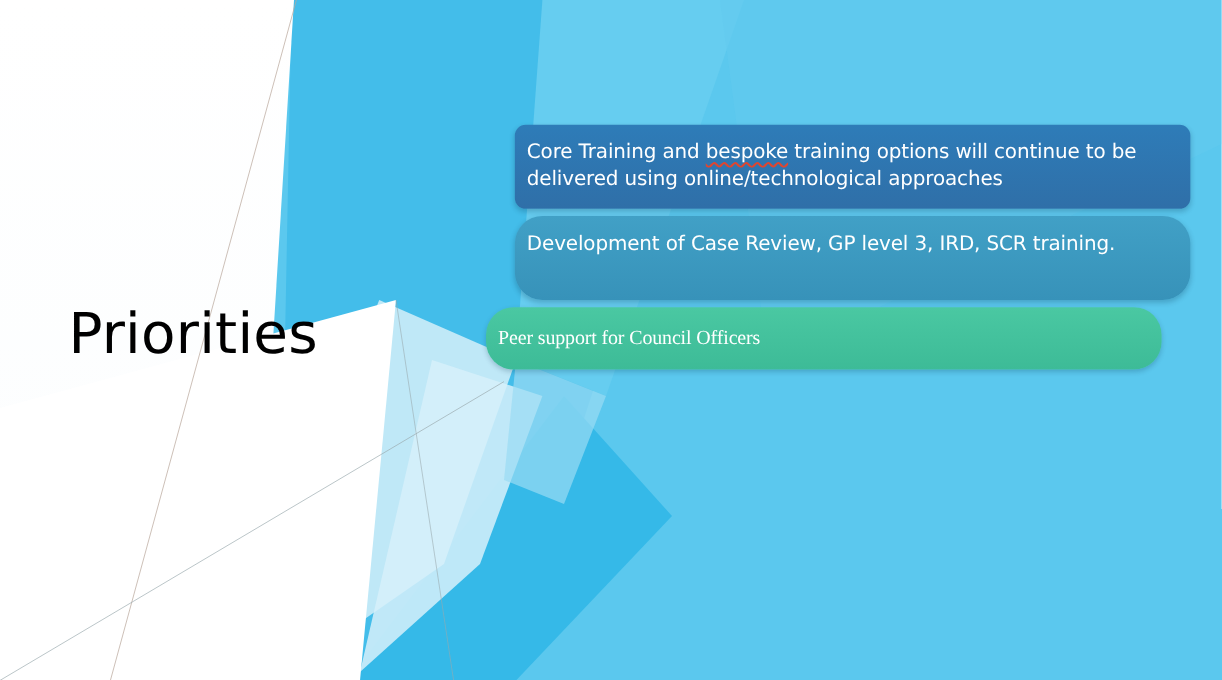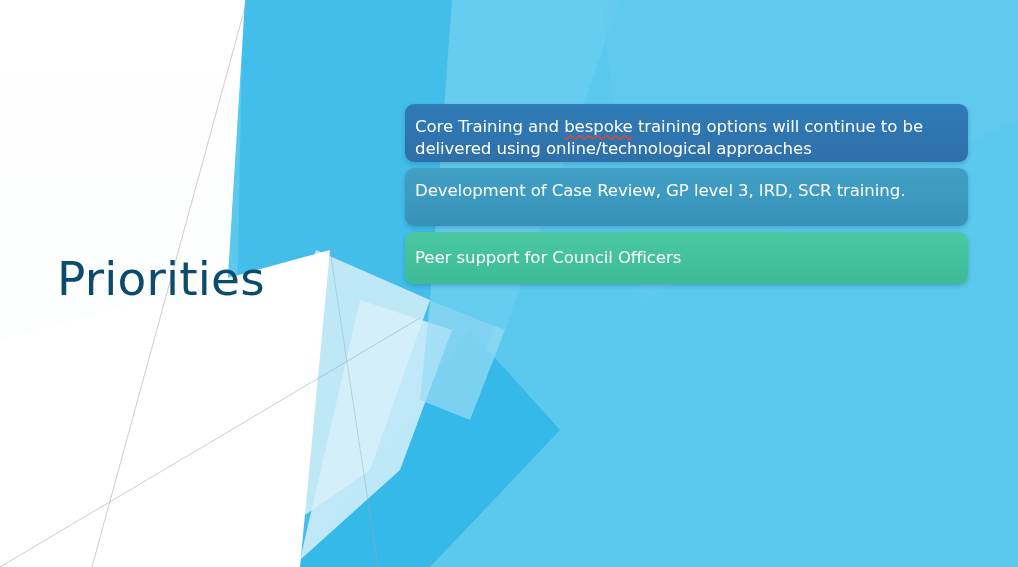--- a/index.html
+++ b/index.html
@@ -6,39 +6,39 @@
   #slide{
     position:relative;width:1018px;height:567px;overflow:hidden;
     background:#5bc8ee;
     font-family:"DejaVu Sans", sans-serif;
   }
   #bg{position:absolute;inset:0;width:1018px;height:567px;}
   #title{
     position:absolute;left:57px;top:254px;
     font-family:"DejaVu Sans", sans-serif;
     font-size:47px;line-height:1.05;font-weight:400;
-    color:#0c4a6e;letter-spacing:.2px;white-space:nowrap;
+    color:#000000;letter-spacing:.2px;white-space:nowrap;
   }
   #stack{
     position:absolute;left:405px;top:104px;width:563px;
   }
   .proc{
     position:relative;box-sizing:border-box;
     width:563px;border-radius:9px;
     padding:12px 14px 12px 10px;
     color:#ffffff;
     font-family:"DejaVu Sans", sans-serif;
     font-size:16.6px;line-height:1.32;font-weight:400;
     letter-spacing:-0.1px;
     box-shadow:0 2px 4px rgba(0,40,70,.22);
   }
-  .proc + .proc{margin-top:6px;}
+  .proc + .proc{margin-top:6px;border-radius:23px;}
   .proc .txt{display:block;}
-  .h2{height:58px;}
-  .h1{height:52px;display:flex;align-items:center;}
+  .h2{height:70px;margin-left:24px;}
+  .h1{height:52px;display:flex;align-items:center;font-family:Liberation Serif, serif;}
   .misspell{
     text-decoration:underline wavy #e0452f;
     text-decoration-skip-ink:none;
     text-underline-offset:2px;
   }
 </style>
 </head>
 <body>
 
 <div id="slide">

